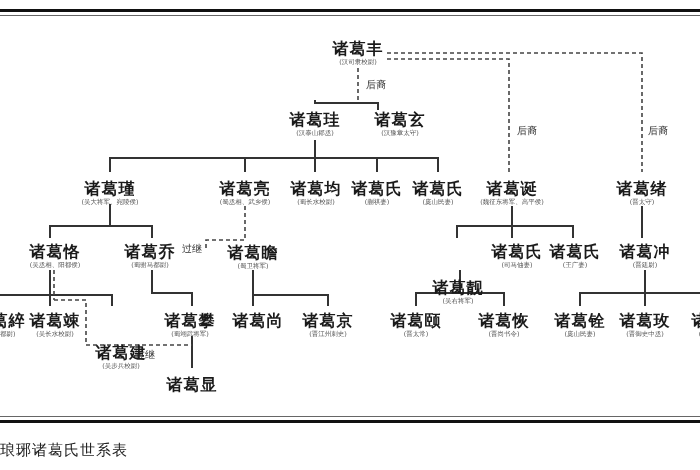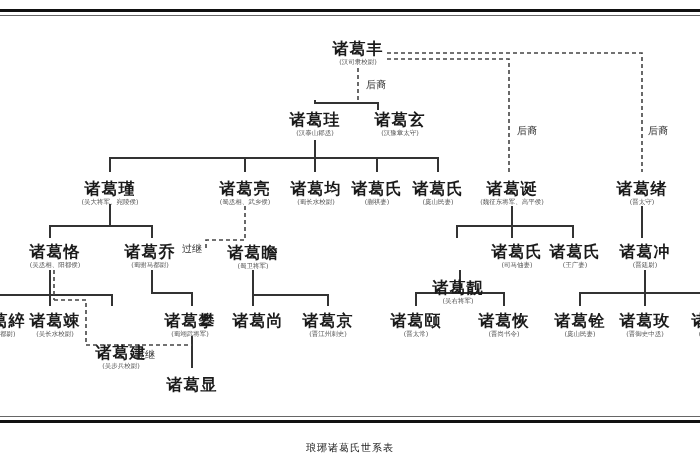--- a/index.html
+++ b/index.html
@@ -3,21 +3,21 @@
 <meta charset="utf-8">
 <style>
   html, body { margin:0; padding:0; background:#ffffff; }
   body { width:700px; height:470px; position:relative; overflow:hidden; font-family:"DejaVu Serif", serif; }
   .frame-line { position:absolute; left:0; width:700px; background:#111; }
   svg.lines { position:absolute; left:0; top:0; width:700px; height:470px; }
   .node { position:absolute; transform:translateX(-50%); text-align:center; white-space:nowrap; }
   .node .name { font-size:16px; font-weight:bold; color:#1a1a1a; letter-spacing:1px; line-height:18px; }
   .node .sub { font-size:6.5px; color:#555; line-height:9px; }
   .note { position:absolute; font-size:10px; color:#333; white-space:nowrap; }
-  .caption { position:absolute; left:0; width:700px; top:441px; text-align:center; font-family:"DejaVu Sans", sans-serif; font-size:10px; color:#222; letter-spacing:1px; }
+  .caption { position:absolute; left:0; width:700px; top:441px; text-align:left; font-family:"DejaVu Sans", sans-serif; font-size:15px; color:#222; letter-spacing:1px; }
 </style>
 </head>
 <body>
 
 <div class="frame-line" style="top:9px;height:3px;"></div>
 <div class="frame-line" style="top:15px;height:1px;background:#666;"></div>
 <div class="frame-line" style="top:416px;height:1px;background:#666;"></div>
 <div class="frame-line" style="top:420px;height:3px;"></div>
 
 <svg class="lines" viewBox="0 0 700 470">

